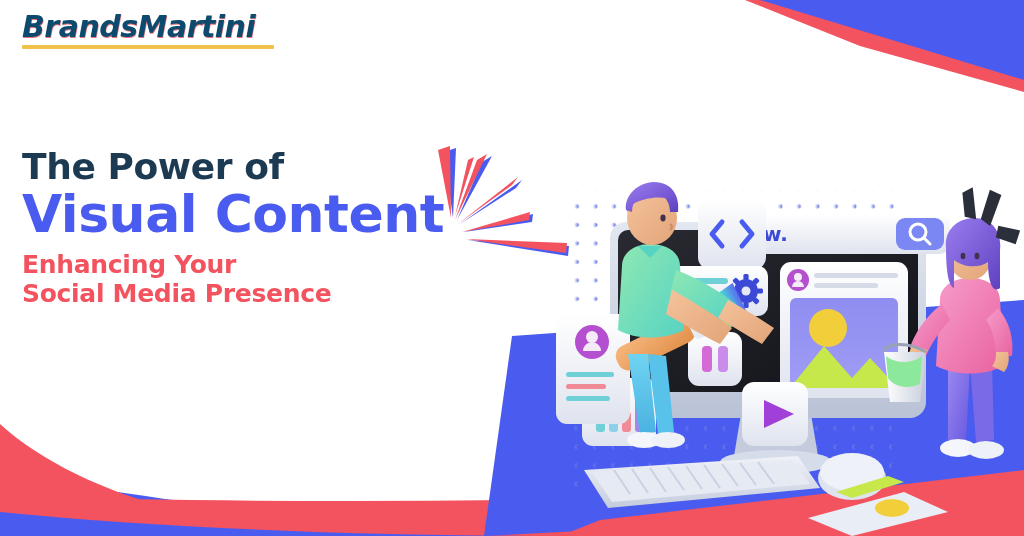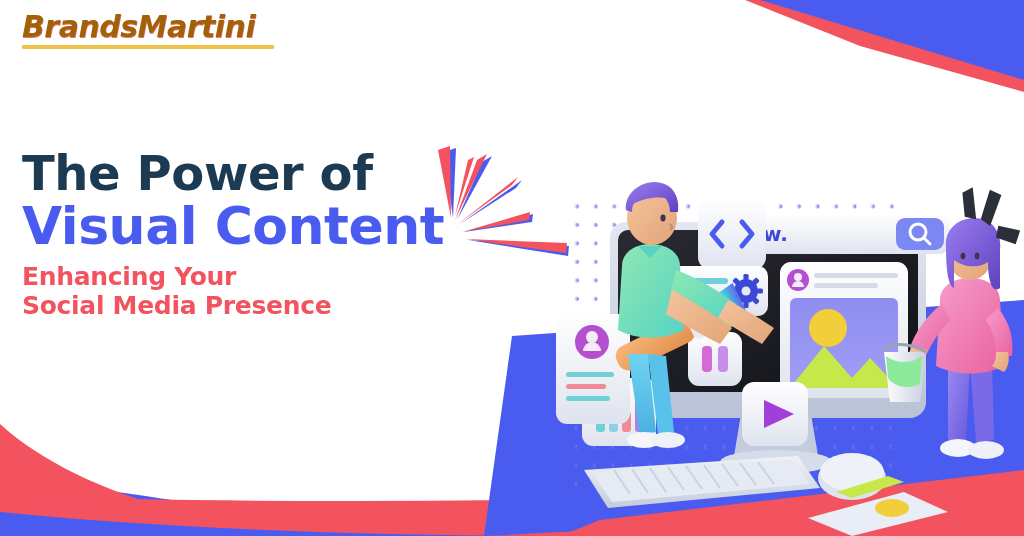--- a/index.html
+++ b/index.html
@@ -17,37 +17,37 @@
   .bg-layer svg{position:absolute;top:0;left:0;}
 
   
   .logo{
     position:absolute;left:22px;top:12px;
   }
   .logo-word{
     font-family:"DejaVu Sans", sans-serif;
     font-weight:bold;font-style:italic;
     font-size:30px;letter-spacing:-0.5px;
-    color:#a16207;
+    color:#0c4a6e;
     line-height:1;
     display:block;
     text-shadow:0.5px 0.5px 0 #e8737d;
   }
   .logo-underline{
     display:block;width:252px;height:4px;background:#f0c24a;
     margin-top:3px;border-radius:1px;
   }
 
   
   .headline{
     position:absolute;left:22px;top:148px;width:470px;
   }
   .line-1{
     font-family:"DejaVu Sans", sans-serif;
-    font-weight:bold;font-size:48px;line-height:1.05;
+    font-weight:bold;font-size:36px;line-height:1.05;
     color:#1c3a52;letter-spacing:-0.4px;
     margin:0 0 2px 0;
   }
   .line-2{
     font-family:"DejaVu Sans", sans-serif;
     font-weight:bold;font-size:52px;line-height:1.0;
     color:#4a5cf0;letter-spacing:-0.5px;
     margin:0 0 10px 0;
   }
   .line-3{

